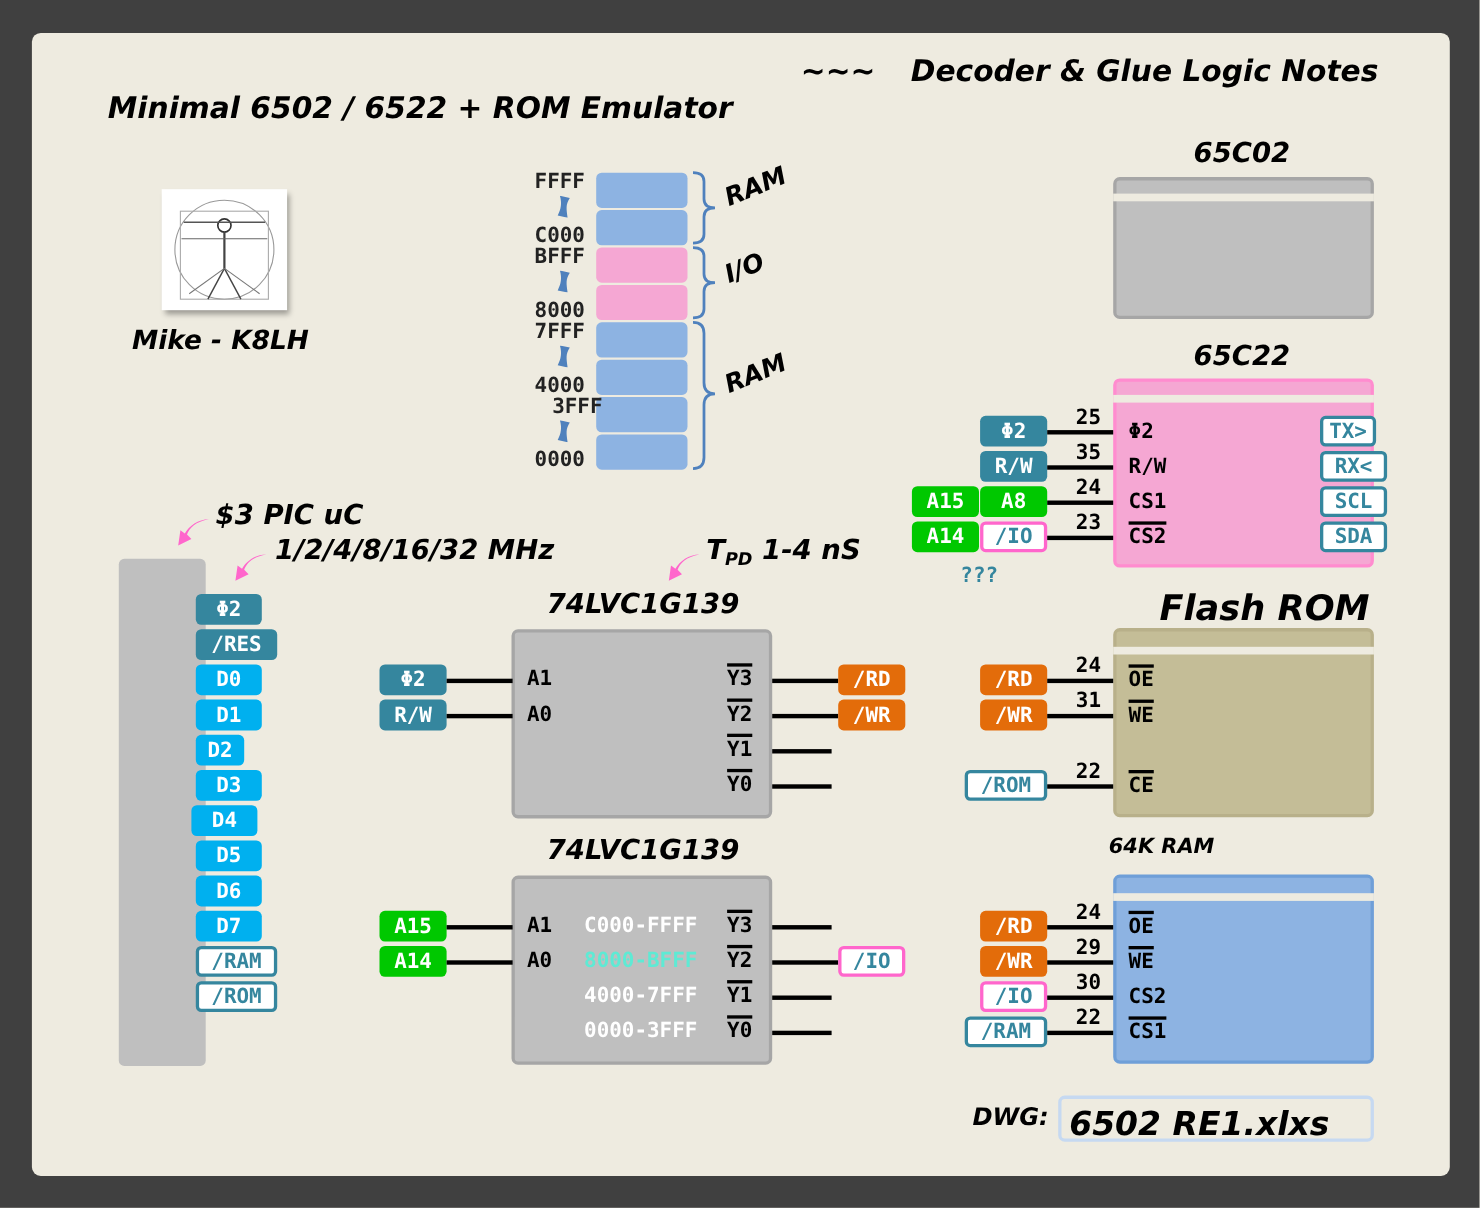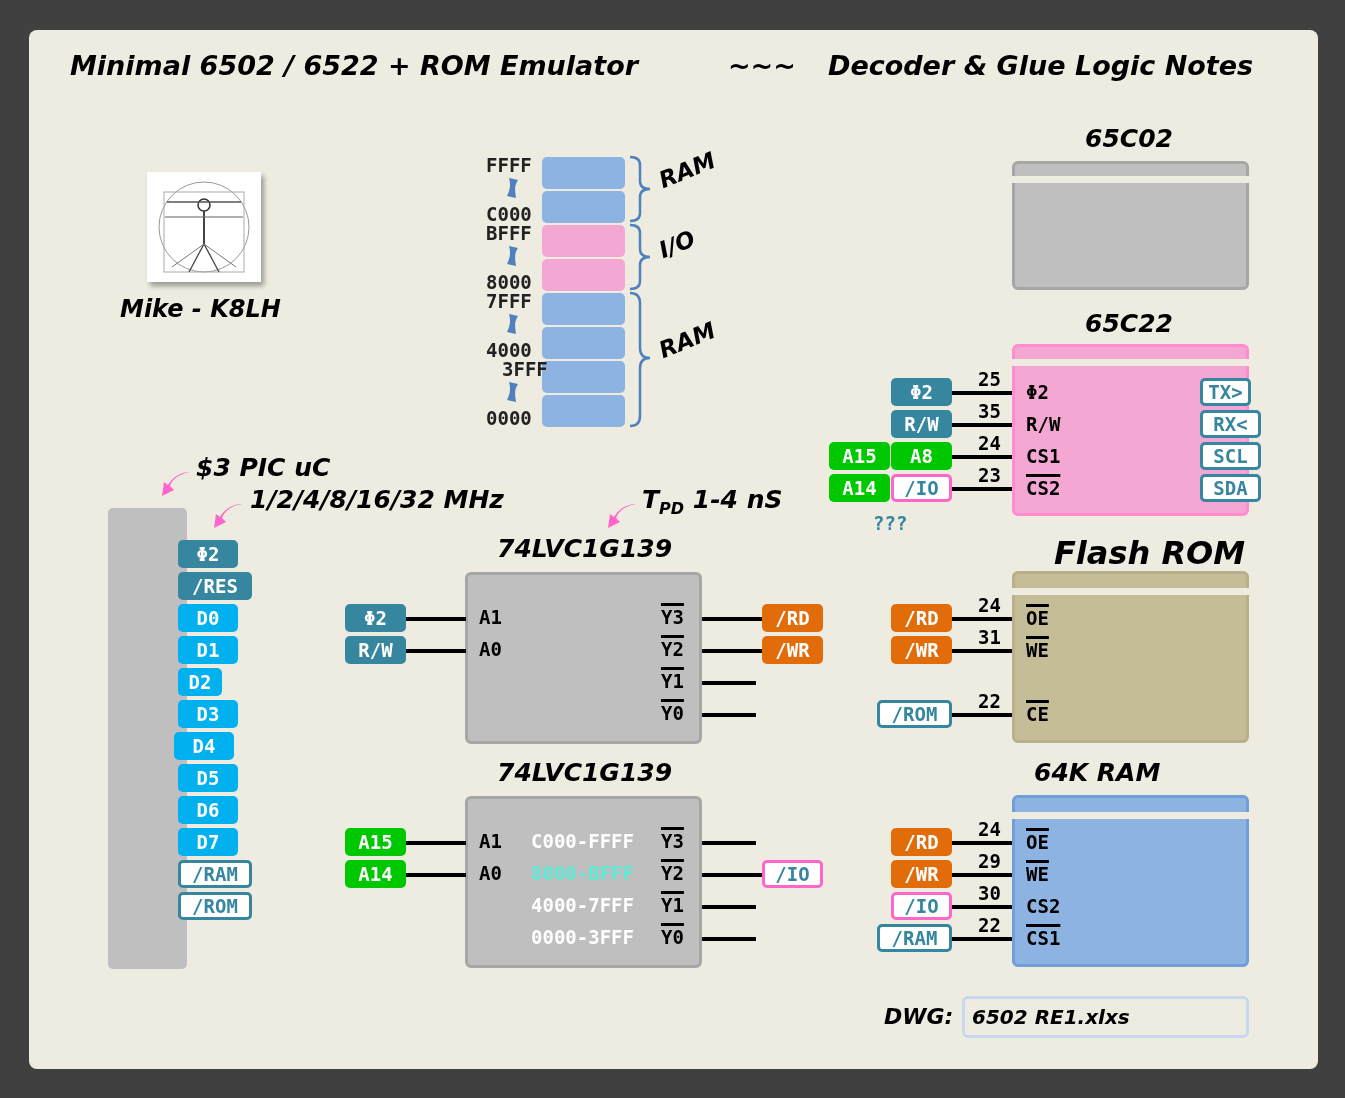--- a/index.html
+++ b/index.html
@@ -26,21 +26,21 @@
   .notch { position:absolute; left:-3px; right:-3px; height:7px; background:#eeebe0; }
   .memblk { position:absolute; left:542px; width:83px; height:32px; border-radius:5px; }
   .memaddr { position:absolute; left:486px; font-family:"DejaVu Sans Mono", monospace; font-weight:bold; font-size:19px; color:#222; }
   .squig { position:absolute; left:505px; width:14px; height:20px; }
 </style>
 </head>
 <body>
 
 <div class="sheet"></div>
 
-<div class="abs ital title" style="left:70px;">Minimal 6502 / 6522 + ROM Emulator</div>
+<div class="abs ital title" style="left:98px;margin-top:33px;">Minimal 6502 / 6522 + ROM Emulator</div>
 <div class="abs ital title" style="left:728px;">~~~</div>
 <div class="abs ital title" style="left:828px;">Decoder &amp; Glue Logic Notes</div>
 
 <div class="abs" style="left:147px;top:172px;width:114px;height:110px;background:#fff;box-shadow:3px 4px 5px rgba(0,0,0,0.35);">
   <svg width="114" height="110" viewBox="0 0 114 110">
     <circle cx="57" cy="55" r="45" fill="none" stroke="#999" stroke-width="1"></circle>
     <rect x="17" y="20" width="80" height="80" fill="none" stroke="#aaa" stroke-width="1"></rect>
     <circle cx="57" cy="33" r="6" fill="none" stroke="#333" stroke-width="1.5"></circle>
     <line x1="57" y1="39" x2="57" y2="72" stroke="#444" stroke-width="2"></line>
     <line x1="20" y1="30" x2="94" y2="30" stroke="#555" stroke-width="1.3"></line>
@@ -209,21 +209,21 @@
 <div class="wire" style="left:952px;top:617px;width:60px;"></div>
 <div class="wire" style="left:952px;top:649px;width:60px;"></div>
 <div class="wire" style="left:952px;top:713px;width:60px;"></div>
 <div class="pinnum" style="left:978px;top:594px;">24</div>
 <div class="pinnum" style="left:978px;top:626px;">31</div>
 <div class="pinnum" style="left:978px;top:690px;">22</div>
 <div class="pinlbl ovl" style="left:1026px;top:607px;">OE</div>
 <div class="pinlbl ovl" style="left:1026px;top:639px;">WE</div>
 <div class="pinlbl ovl" style="left:1026px;top:703px;">CE</div>
 
-<div class="abs ital" style="left:1034px;top:758px;font-size:25px;">64K RAM</div>
+<div class="abs ital" style="left:1008px;top:758px;font-size:19px;">64K RAM</div>
 <div class="chipbox" style="left:1012px;top:795px;width:237px;height:172px;background:#8db3e2;border:3px solid #6f9fd8;">
   <div class="notch" style="top:14px;"></div>
 </div>
 <div class="chip orange" style="left:891px;top:828px;width:61px;">/RD</div>
 <div class="chip orange" style="left:891px;top:860px;width:61px;">/WR</div>
 <div class="chip out-pink" style="left:891px;top:892px;width:61px;">/IO</div>
 <div class="chip out-teal" style="left:877px;top:924px;width:75px;">/RAM</div>
 <div class="wire" style="left:952px;top:841px;width:60px;"></div>
 <div class="wire" style="left:952px;top:873px;width:60px;"></div>
 <div class="wire" style="left:952px;top:905px;width:60px;"></div>
@@ -232,14 +232,14 @@
 <div class="pinnum" style="left:978px;top:850px;">29</div>
 <div class="pinnum" style="left:978px;top:882px;">30</div>
 <div class="pinnum" style="left:978px;top:914px;">22</div>
 <div class="pinlbl ovl" style="left:1026px;top:831px;">OE</div>
 <div class="pinlbl ovl" style="left:1026px;top:863px;">WE</div>
 <div class="pinlbl" style="left:1026px;top:895px;">CS2</div>
 <div class="pinlbl ovl" style="left:1026px;top:927px;">CS1</div>
 
 <div class="abs ital" style="left:884px;top:1004px;font-size:22px;">DWG:</div>
 <div class="abs" style="left:962px;top:996px;width:287px;height:42px;border:3px solid #c6d9f1;border-radius:6px;box-sizing:border-box;">
-  <span class="ital" style="position:absolute;left:7px;top:6px;font-size:20px;font-weight:bold;">6502 RE1.xlxs</span>
+  <span class="ital" style="position:absolute;left:7px;top:6px;font-size:30px;font-weight:bold;">6502 RE1.xlxs</span>
 </div>
 
 </body></html>

